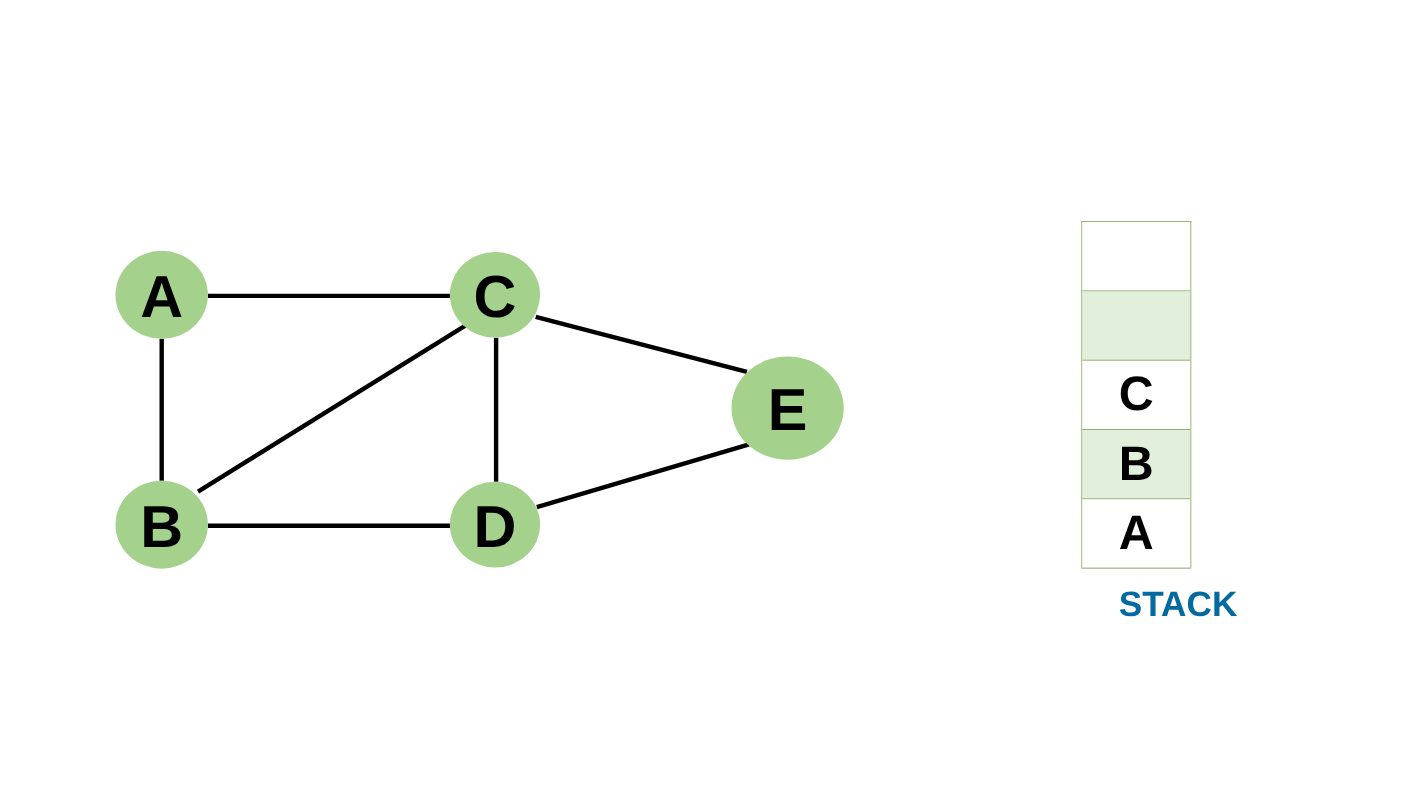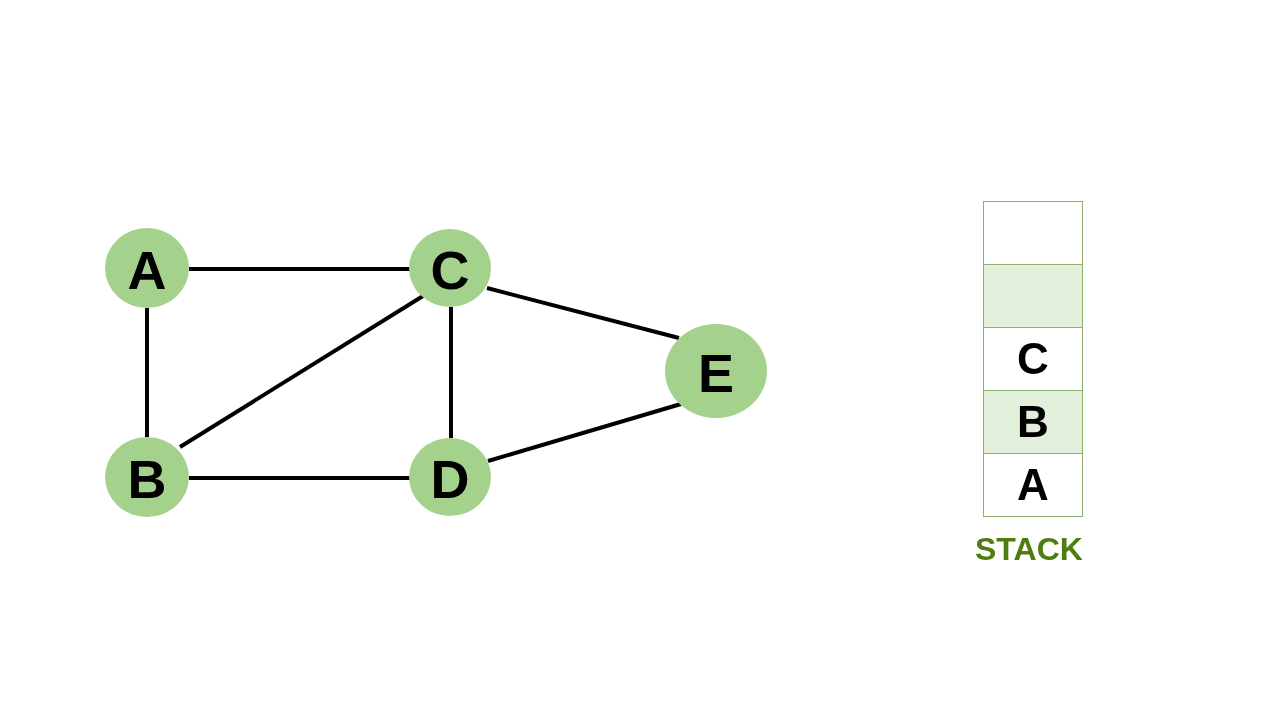--- a/index.html
+++ b/index.html
@@ -68,27 +68,27 @@
     color: #000000;
     line-height: 1;
   }
   .stack-cell.empty-white { background: #ffffff; }
   .stack-cell.filled-green { background: #E2EFDB; }
   .stack-cell.empty-green { background: #E2EFDB; }
   .stack-cell.filled-white { background: #ffffff; }
 
   #stack-caption {
     position: absolute;
-    left: 975px;
+    left: 1017px;
     top: 531px;
     width: 120px;
     font-family: "Liberation Sans", sans-serif;
     font-weight: bold;
     font-size: 32px;
-    color: #4d7c0f;
+    color: #0369a1;
     letter-spacing: 0px;
     white-space: nowrap;
   }
 </style>
 </head>
 <body>
 
 <div id="canvas-root">
 
   <svg class="graph-layer" viewBox="0 0 1280 720">

